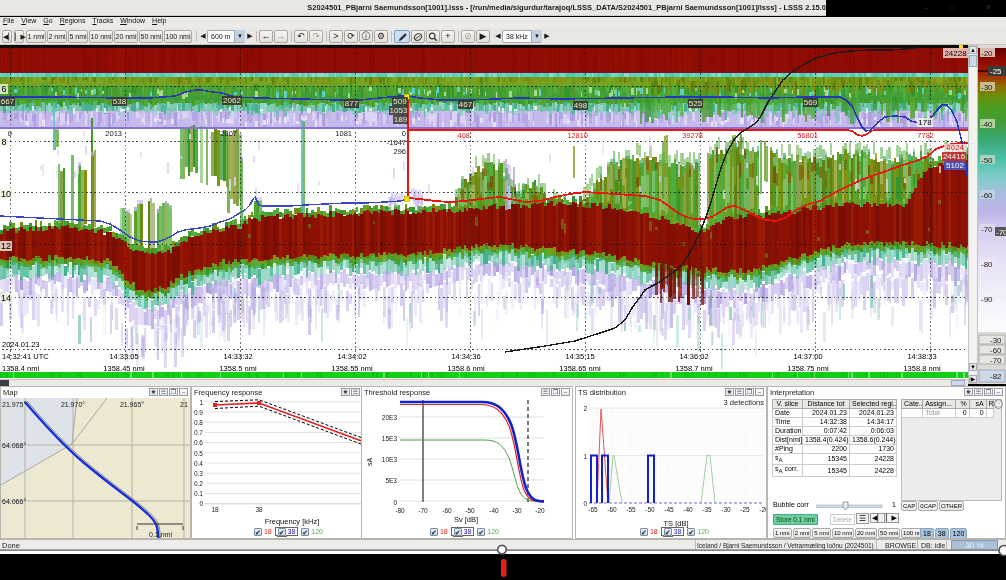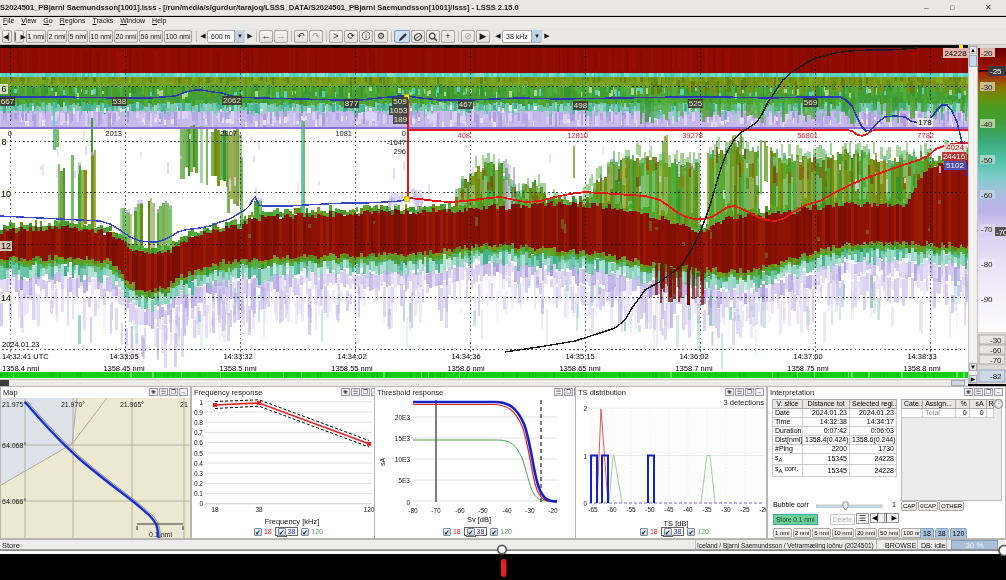--- a/index.html
+++ b/index.html
@@ -1,16 +1,16 @@
 <!DOCTYPE html>
 <html><head><meta charset="utf-8"><style>
 *{margin:0;padding:0;box-sizing:border-box}
 body{width:1006px;height:580px;overflow:hidden;font-family:"Liberation Sans",sans-serif;background:#000;position:relative}
 .abs{position:absolute}
-#titlebar{left:0;top:0;width:1006px;height:16px;background:#e9e7e3;border-bottom:1px solid #cfccc7;text-align:left;font-size:7.5px;font-weight:bold;color:#1b1b1b;line-height:16px}
+#titlebar{left:0;top:0;width:826px;height:16px;background:#e9e7e3;border-bottom:1px solid #cfccc7;text-align:right;font-size:7.5px;font-weight:bold;color:#1b1b1b;line-height:16px}
 #menubar{left:0;top:17px;width:1006px;height:11px;background:#eceae6;font-size:7px;color:#111}
 #menubar span{margin-right:7px}
 #menubar u{text-decoration:underline}
 #toolbar{left:0;top:28px;width:1006px;height:17px;background:#e9e7e3;border-bottom:1px solid #c9c6c1}
 .tb{position:absolute;top:2px;height:13px;background:linear-gradient(#f6f4f1,#e3e0db);border:1px solid #aaa7a2;border-radius:2px;font-size:7px;color:#1a1a1a;text-align:center;line-height:11px}
 .tsep{position:absolute;top:3px;height:11px;width:1px;background:#c2bfba}
 .tico{font-size:9px;line-height:11px}
 #echo{left:0;top:45px;width:968px;height:334px;background:#fff}
 #vscroll{left:968px;top:45px;width:10px;height:339px;background:#f2f1ef;border:1px solid #c6c4c0}
 #colorbar{left:978px;top:45px;width:28px;height:339px;background:#dcdad6}
@@ -423,21 +423,21 @@
   <path d="M23 7L67 5L177 45.8" stroke="#e32222" stroke-width="1.6" fill="none"></path>
   <g fill="#e32222">
           <rect x="21" y="5" width="4" height="4"></rect>
           <rect x="65" y="3" width="4" height="4"></rect>
           <rect x="175" y="43.8" width="4" height="4"></rect>
         </g>
  </svg>
  <div style="position:absolute;left:62px;top:141px;font-size:7px"><span class="chk">✔</span> <span style="color:#d22">18</span>&nbsp; <span style="outline:1px solid #666;padding:0 2px"><span class="chk">✔</span> <span style="color:#22c">38</span></span>&nbsp; <span class="chk">✔</span> <span style="color:#5aa85a">120</span></div>
 </div>
 
-<div class="panel" style="left:374px;width:212px">
+<div class="panel" style="left:361px;width:212px">
  <div class="phead">Threshold response</div>
  <div class="pbtns">
         <div class="pb">☰</div>
         <div class="pb">❐</div>
         <div class="pb">–</div>
       </div>
  <svg width="190" height="143" viewBox="0 0 190 143" style="position:absolute;left:0;top:11px" font-family="&quot;Liberation Sans&quot;,sans-serif">
   <g stroke="#e0e0e0" stroke-width="1">
           <path d="M37 19H182M37 40H182M37 61H182M37 82H182M37 103H182"></path>
         </g>
@@ -598,21 +598,21 @@
  <div style="position:absolute;left:5px;top:127px;background:#6fcf97;border:1px solid #4a9;padding:1px 2px;color:#143;font-size:6.5px">Store 0.1 nmi</div>
  <div style="position:absolute;left:62px;top:127px;border:1px solid #ccc;padding:1px 2px;color:#aaa;font-size:6.5px">Delete</div>
  <div style="position:absolute;left:88px;top:126px;border:1px solid #999;background:#f2f2f2;padding:0 2px;font-size:8px">☰</div>
  <div style="position:absolute;left:102px;top:126px;border:1px solid #999;background:#f2f2f2;padding:0 1px;font-size:7px">◀▏</div>
  <div style="position:absolute;left:116px;top:126px;border:1px solid #999;background:#f2f2f2;padding:0 1px;font-size:7px">▏▶</div>
  <div style="position:absolute;left:5px;top:141px"><span class="ibtn">1 nmi</span><span class="ibtn">2 nmi</span><span class="ibtn">5 nmi</span><span class="ibtn">10 nmi</span><span class="ibtn">20 nmi</span><span class="ibtn">50 nmi</span><span class="ibtn">100 nmi</span></div>
  <div style="position:absolute;left:152px;top:141px"><span class="fbtn">18</span><span class="fbtn">38</span><span class="fbtn">120</span></div>
 </div>
 </div>
 <div class="abs" id="statusbar">
- <span style="position:absolute;left:2px;top:1px">Store</span>
+ <span style="position:absolute;left:2px;top:1px">Done</span>
  <span style="position:absolute;left:697px;top:2px;font-size:6.5px;letter-spacing:-.05px">Iceland / Bjarni Saemundsson / Vetrarmæling loðnu (2024501)</span>
  <span style="position:absolute;left:885px;top:2px;font-size:7px">BROWSE</span>
  <span style="position:absolute;left:921px;top:2px;font-size:7px">DB: idle</span>
  <span style="position:absolute;left:695px;top:0;width:1px;height:11px;background:#bbb"></span>
  <span style="position:absolute;left:876px;top:0;width:1px;height:11px;background:#bbb"></span>
  <span style="position:absolute;left:917px;top:0;width:1px;height:11px;background:#bbb"></span>
  <span style="position:absolute;left:946px;top:0;width:1px;height:11px;background:#bbb"></span>
  <span style="position:absolute;left:951px;top:0px;width:47px;height:10px;background:#a9c0d8;border:1px solid #8a9cb4;color:#e8edf4;text-align:center;font-size:8px;line-height:10px">30 %</span>
 </div>
 <div class="abs" id="blackband"></div>

